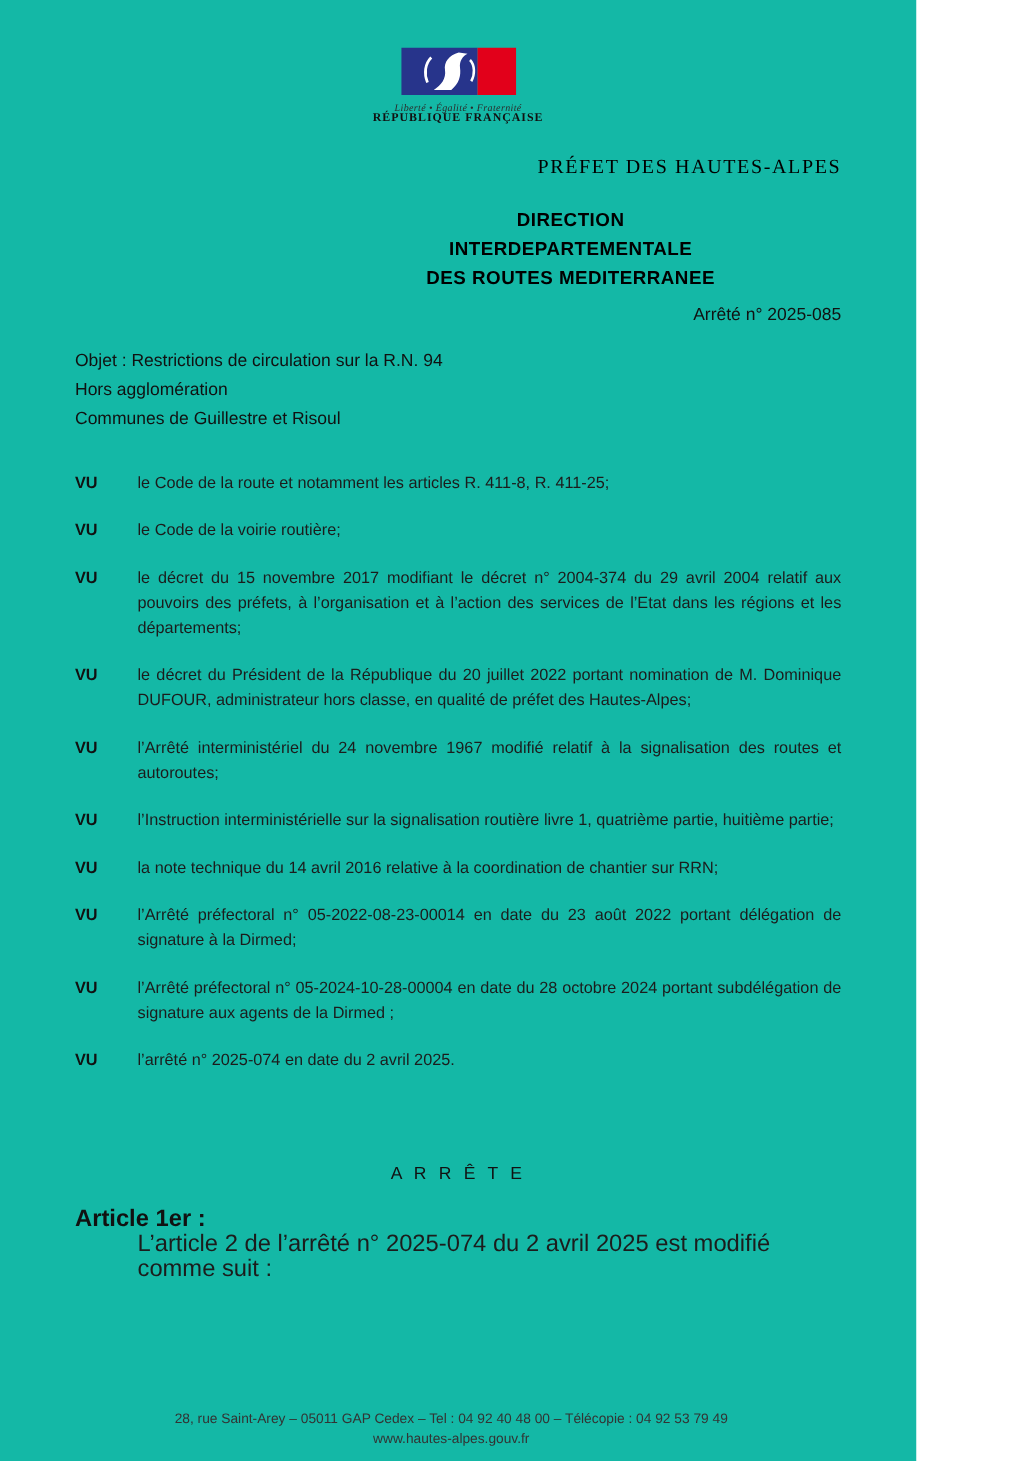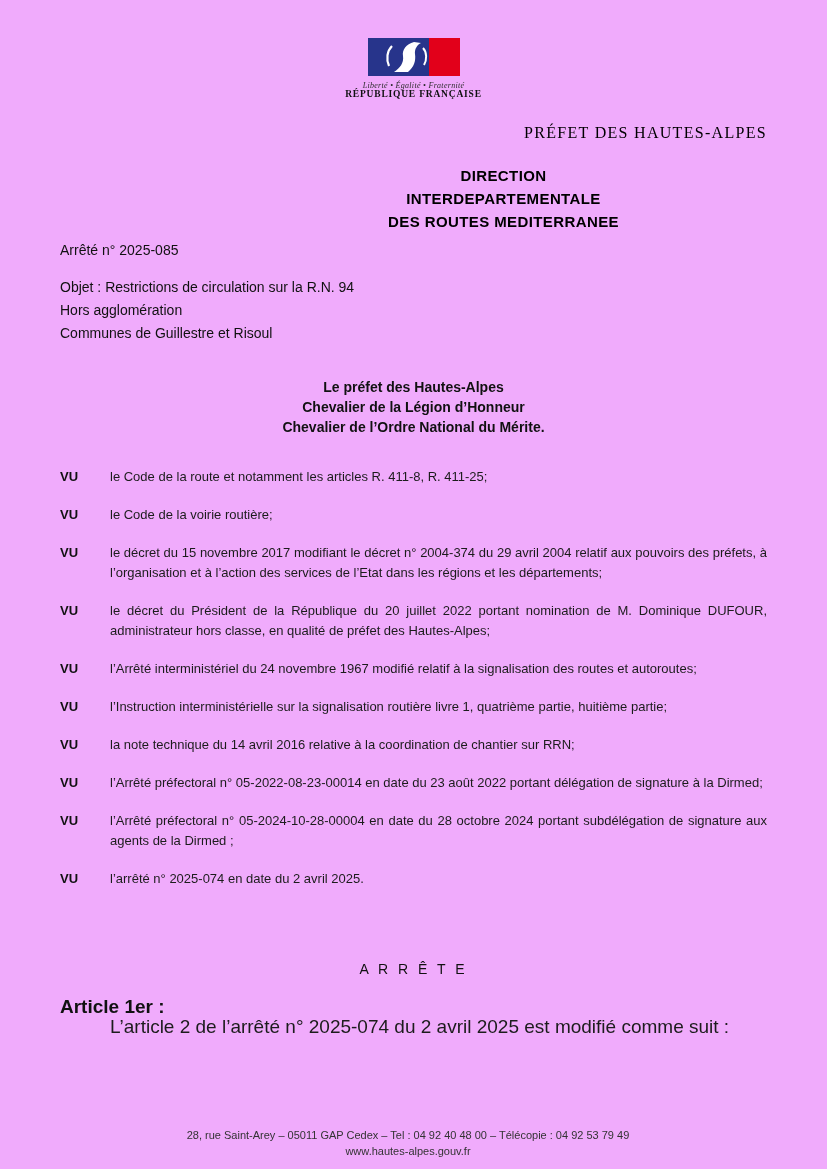--- a/index.html
+++ b/index.html
@@ -1,22 +1,22 @@
 <!DOCTYPE html>
 <html><head>
 <meta charset="utf-8">
 <style>
   * { margin: 0; padding: 0; box-sizing: border-box; }
   html, body { background: #ffffff; }
   body { width: 827px; }
   .page {
     position: relative;
-    width: 827px;
+    width: 733px;
     height: 1169px;
-    background: #f0abfc;
+    background: #14b8a6;
     font-family: "Liberation Sans", sans-serif;
     color: #1c1c1c;
     padding: 38px 60px 0 60px;
     overflow: hidden;
   }
 
   
   .logo-block { text-align: center; line-height: 1; }
   .logo-flag { display: inline-block; }
   .logo-motto {
@@ -50,21 +50,21 @@
     text-align: center;
     transform: translateX(90px);
     font-weight: bold;
     font-size: 15px;
     line-height: 23px;
     letter-spacing: 0.4px;
     color: #000;
   }
   .arrete-num {
     margin-top: 9px;
-    text-align: left;
+    text-align: right;
     font-size: 14px;
     color: #111;
   }
   .objet {
     margin-top: 18px;
     text-align: left;
     font-size: 14px;
     line-height: 23px;
     color: #111;
   }
@@ -131,25 +131,20 @@
   </div>
 
   <div class="arrete-num">Arrêté n° 2025-085</div>
 
   <div class="objet">
     <div>Objet : Restrictions de circulation sur la R.N. 94</div>
     <div>Hors agglomération</div>
     <div>Communes de Guillestre et Risoul</div>
   </div>
 
-  <div class="prefet-titles">
-    <div>Le préfet des Hautes-Alpes</div>
-    <div>Chevalier de la Légion d’Honneur</div>
-    <div>Chevalier de l’Ordre National du Mérite.</div>
-  </div>
 
   <div class="vu-list">
     <div class="vu-item">
       <span class="vu-label">VU</span>
       <div class="vu-text">le Code de la route et notamment les articles R. 411-8, R. 411-25;</div>
     </div>
     <div class="vu-item">
       <span class="vu-label">VU</span>
       <div class="vu-text">le Code de la voirie routière;</div>
     </div>

